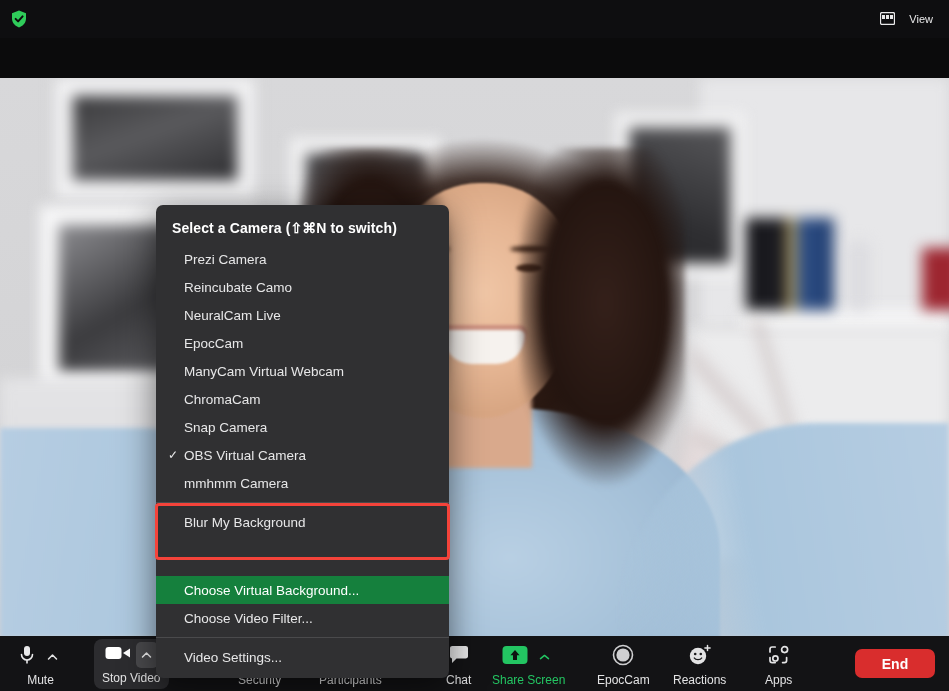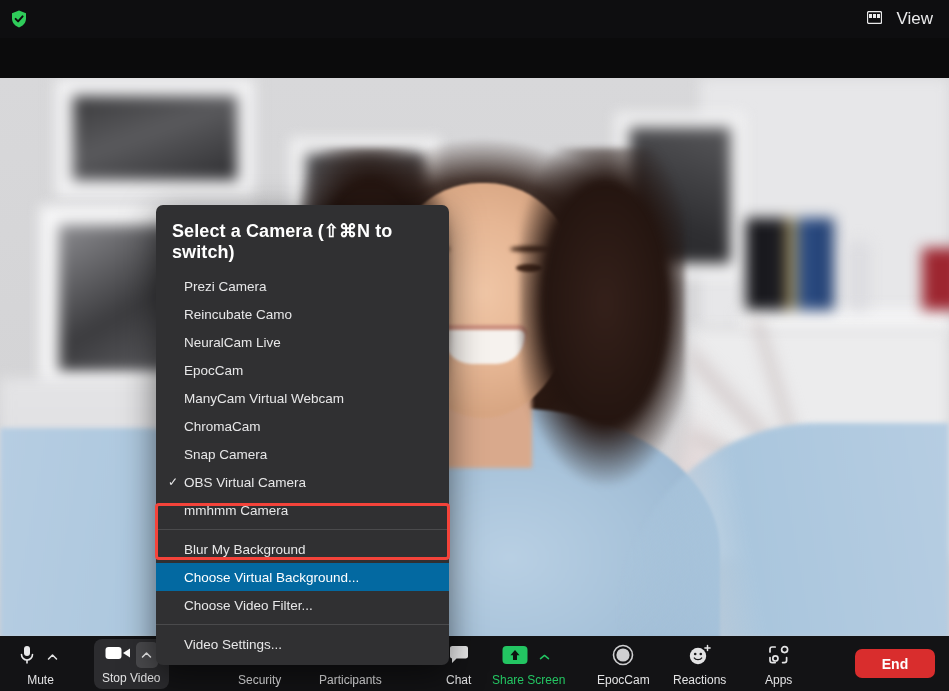--- a/index.html
+++ b/index.html
@@ -34,21 +34,21 @@
     left: 8px; top: 8px;
     width: 22px; height: 22px;
     display: flex; align-items: center; justify-content: center;
   }
   .view-btn {
     position: absolute;
     right: 12px; top: 8px;
     height: 22px;
     display: flex; align-items: center; gap: 14px;
     color: #e9e9ea;
-    font-size: 17px;
+    font-size: 11px;
     padding: 0 4px;
     cursor: pointer;
   }
   .view-icon { display: block; }
 
   
   .stage {
     position: absolute;
     left: 0; top: 38px;
     width: 949px; height: 598px;
@@ -225,21 +225,21 @@
     width: 293px;
     background: #303032;
     border-radius: 7px;
     box-shadow: 0 10px 34px rgba(0,0,0,.55);
     padding: 6px 0 7px 0;
     z-index: 60;
     overflow: hidden;
   }
   .menu-title {
     color: #ffffff;
-    font-size: 18px;
+    font-size: 14px;
     font-weight: bold;
     padding: 9px 14px 9px 16px;
     letter-spacing: .1px;
   }
   .menu-item {
     position: relative;
     color: #e7e7e8;
     font-size: 13.5px;
     line-height: 15px;
     padding: 6.5px 14px 6.5px 28px;
@@ -247,22 +247,23 @@
     white-space: nowrap;
   }
   .menu-item .check {
     position: absolute;
     left: 12px; top: 50%;
     transform: translateY(-50%);
     font-size: 12px;
     color: #e7e7e8;
   }
   .menu-item.highlight {
-    background: #0369a1;
+    background: #15803d;
     color: #ffffff;
+    margin-top: 40px;
   }
   .menu-sep {
     height: 1px;
     background: #4a4a4c;
     margin: 5px 0;
   }
   .redbox {
     position: absolute;
     left: 155px; top: 503px;
     width: 295px; height: 57px;

